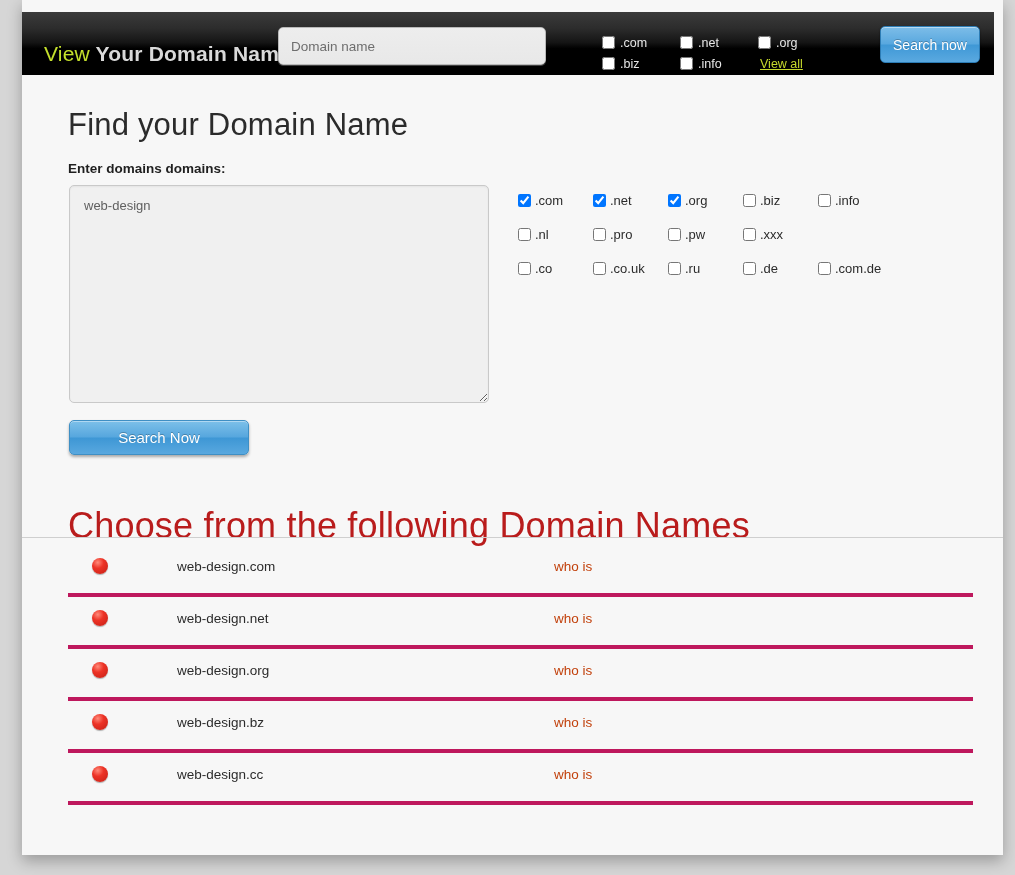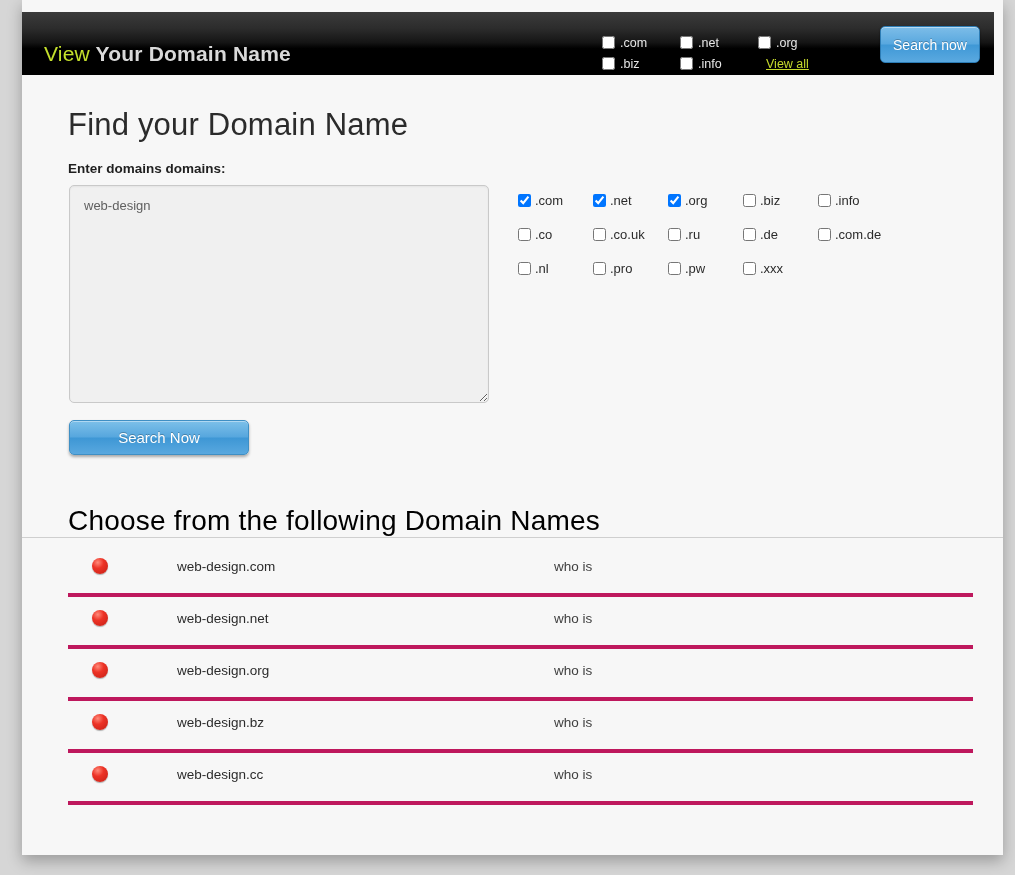--- a/index.html
+++ b/index.html
@@ -94,21 +94,21 @@
     width: 13px;
     height: 13px;
     margin: 0 5px 0 0;
     vertical-align: middle;
   }
   .viewall {
     color: #c6d92c;
     font-size: 12.5px;
     text-decoration: underline;
     cursor: pointer;
-    margin-left: 8px;
+    margin-left: 2px;
   }
 
   #search-now-top {
     position: absolute;
     left: 858px;
     top: 14px;
     width: 100px;
     height: 37px;
     border: 1px solid #2c7cb5;
     border-radius: 5px;
@@ -206,23 +206,23 @@
     width: 13px;
     height: 13px;
     margin: 0 4px 0 0;
   }
 
   
   .h2 {
     position: absolute;
     left: 46px;
     top: 430px;
-    font-size: 28px;
+    font-size: 36px;
     font-weight: 300;
-    color: #000000;
+    color: #b91c1c;
     letter-spacing: .2px;
     white-space: nowrap;
   }
   #results-divider {
     position: absolute;
     left: -22px;
     top: 462px;
     width: 1015px;
     height: 1px;
     background: #cfcfcf;
@@ -259,37 +259,38 @@
     left: 109px;
     top: 14px;
     font-size: 13.5px;
     color: #2b2b2b;
   }
   .action-link {
     position: absolute;
     left: 486px;
     top: 14px;
     font-size: 13.5px;
-    color: #404040;
+    color: #c2410c;
     text-decoration: none;
     cursor: pointer;
   }
 </style>
 </head>
 <body>
 
 <div id="page">
 
   <div id="topbar">
     <div id="topbar-inner">
 
       <div class="brand">
         <span class="accent">View</span><span class="rest"> Your Domain Name</span>
       </div>
 
+      <input id="header-domain-input" type="text" placeholder="Domain name" style="">
 
       <div id="header-tlds">
         <div class="hdr-row">
           <label class="hdr-cell">
             <input type="checkbox" style="">
             <span>.com</span>
           </label>
           <label class="hdr-cell">
             <input type="checkbox" style="">
             <span>.net</span>
@@ -352,56 +353,56 @@
           <span>.info</span>
         </label>
       </div>
 
 
 
 
       <div class="tld-row">
         <label class="tld-cell">
           <input type="checkbox" style="">
+          <span>.nl</span>
+        </label>
+        <label class="tld-cell">
+          <input type="checkbox" style="">
+          <span>.pro</span>
+        </label>
+        <label class="tld-cell">
+          <input type="checkbox" style="">
+          <span>.pw</span>
+        </label>
+        <label class="tld-cell">
+          <input type="checkbox" style="">
+          <span>.xxx</span>
+        </label>
+      </div>
+
+      <div class="tld-row">
+        <label class="tld-cell">
+          <input type="checkbox" style="">
           <span>.co</span>
         </label>
         <label class="tld-cell">
           <input type="checkbox" style="">
           <span>.co.uk</span>
         </label>
         <label class="tld-cell">
           <input type="checkbox" style="">
           <span>.ru</span>
         </label>
         <label class="tld-cell">
           <input type="checkbox" style="">
           <span>.de</span>
         </label>
         <label class="tld-cell">
           <input type="checkbox" style="">
           <span>.com.de</span>
-        </label>
-      </div>
-
-      <div class="tld-row">
-        <label class="tld-cell">
-          <input type="checkbox" style="">
-          <span>.nl</span>
-        </label>
-        <label class="tld-cell">
-          <input type="checkbox" style="">
-          <span>.pro</span>
-        </label>
-        <label class="tld-cell">
-          <input type="checkbox" style="">
-          <span>.pw</span>
-        </label>
-        <label class="tld-cell">
-          <input type="checkbox" style="">
-          <span>.xxx</span>
         </label>
       </div>
 
     </div>
 
     <div class="h2">Choose from the following Domain Names</div>
     <div id="results-divider"></div>
 
     <div id="results">
 

